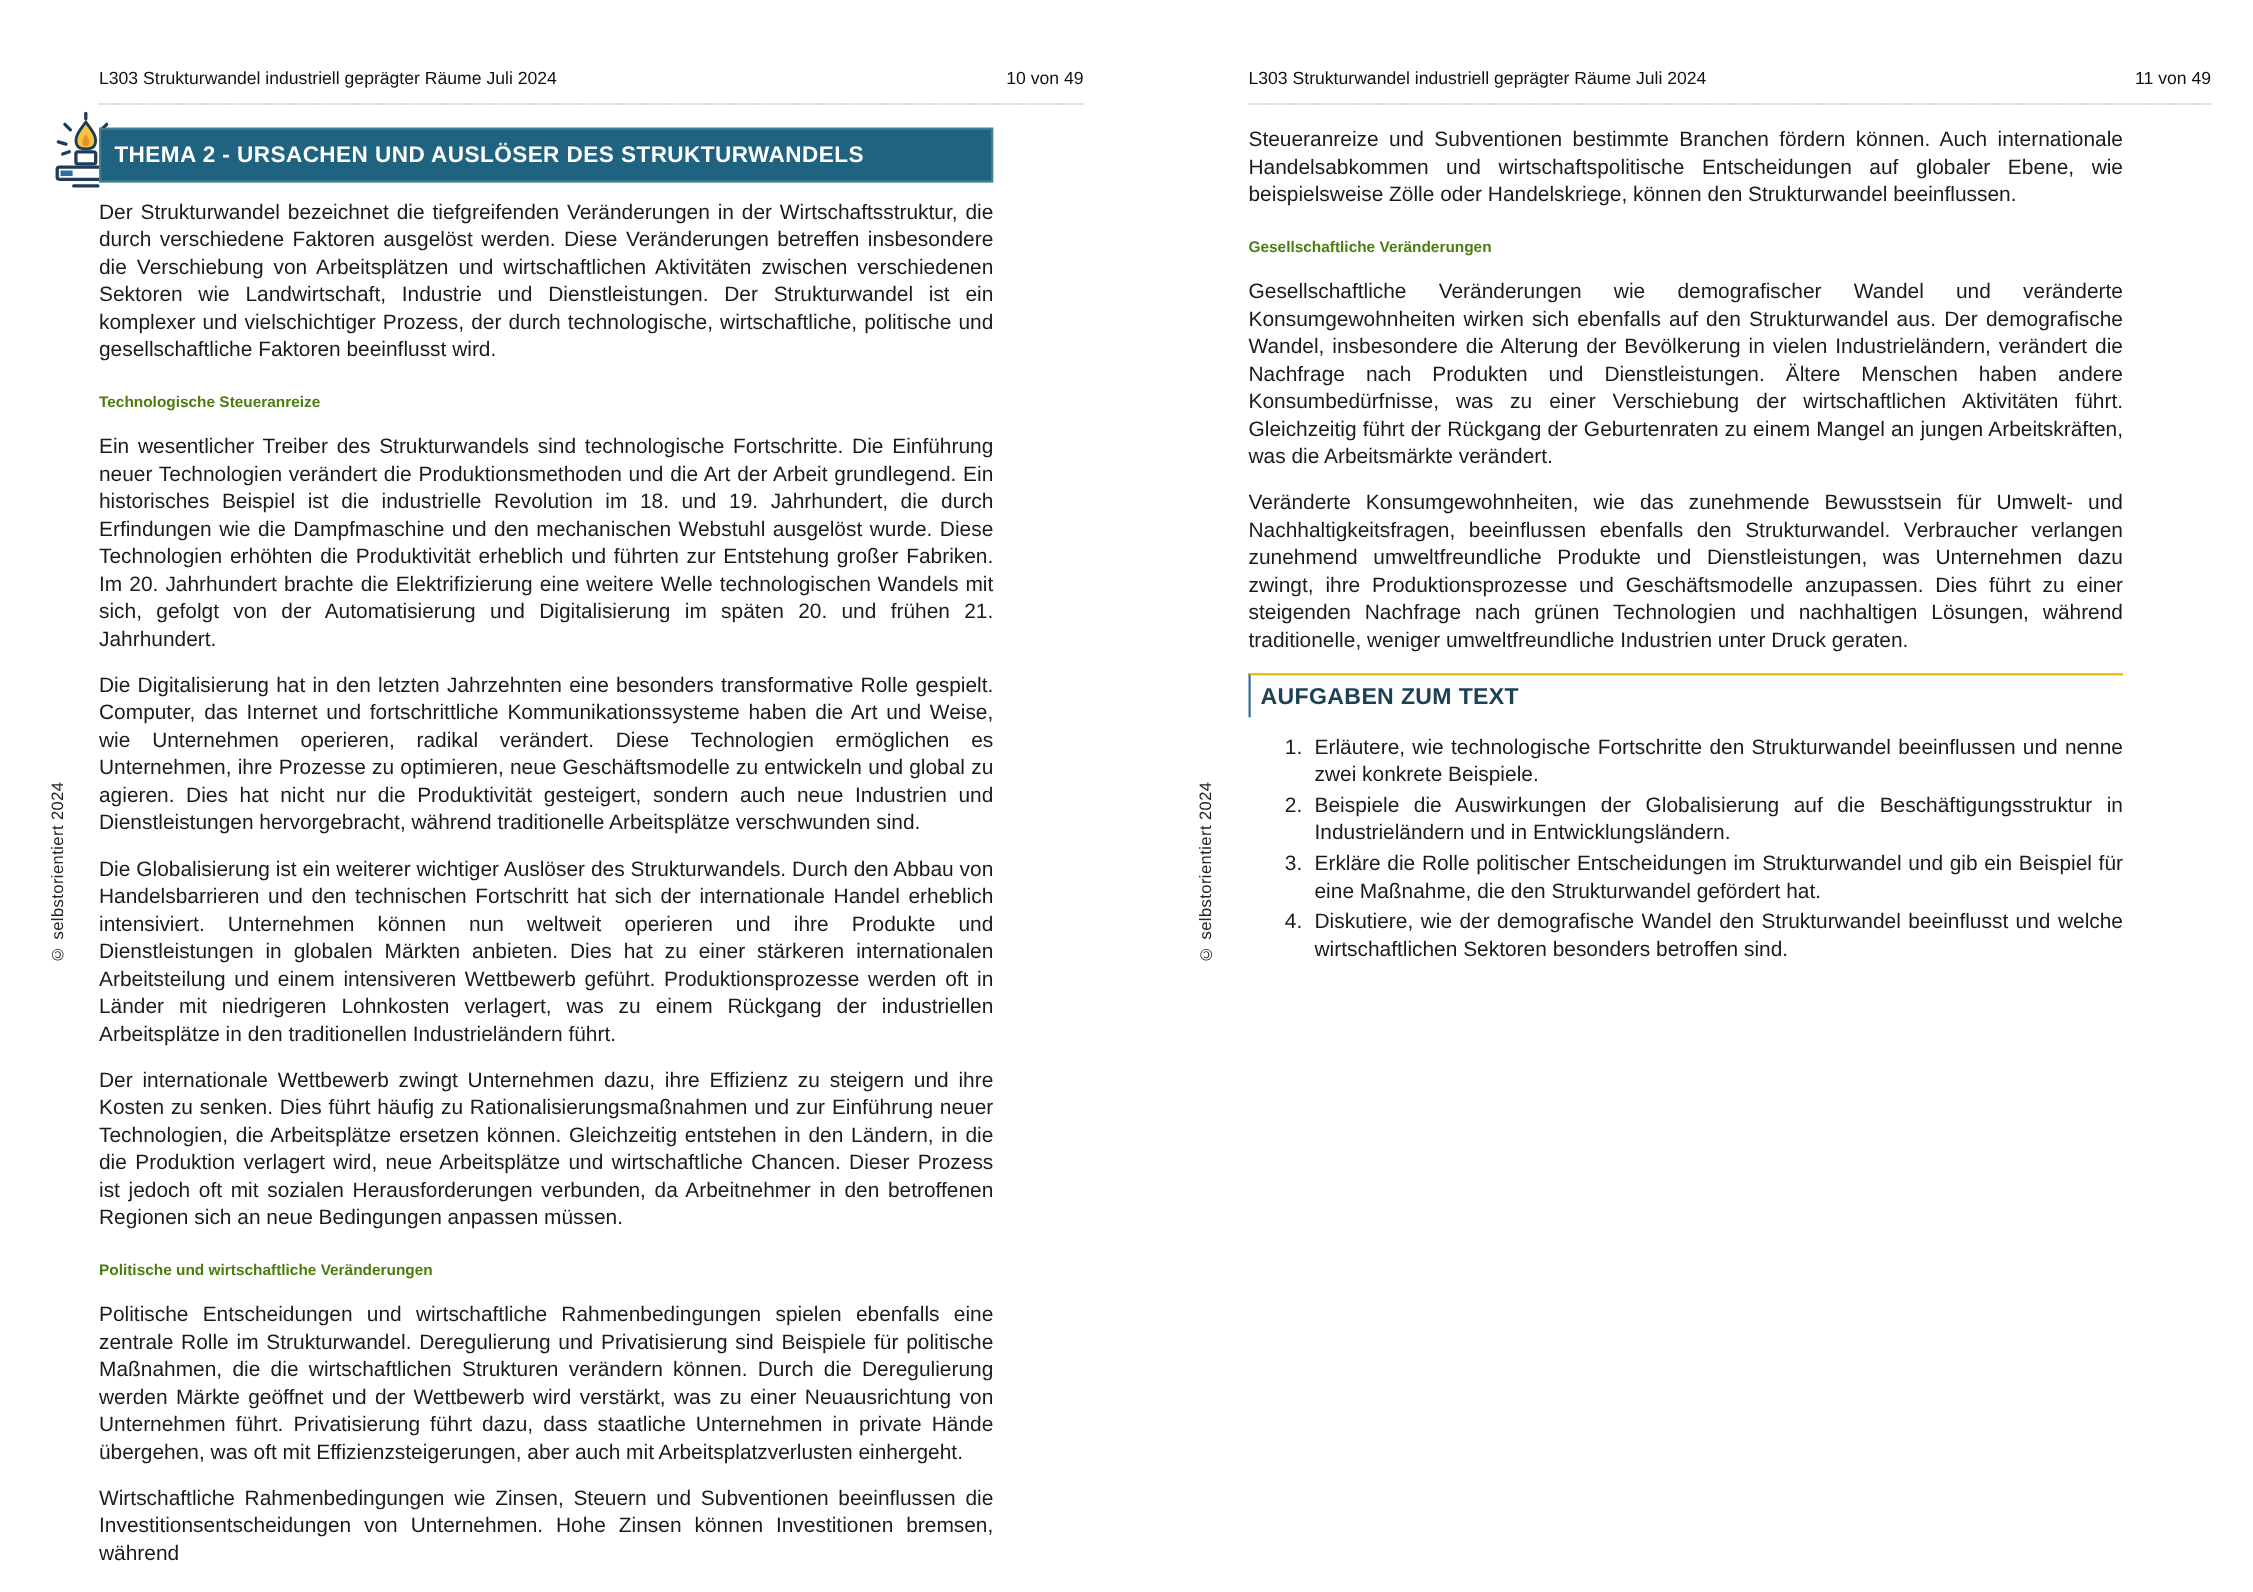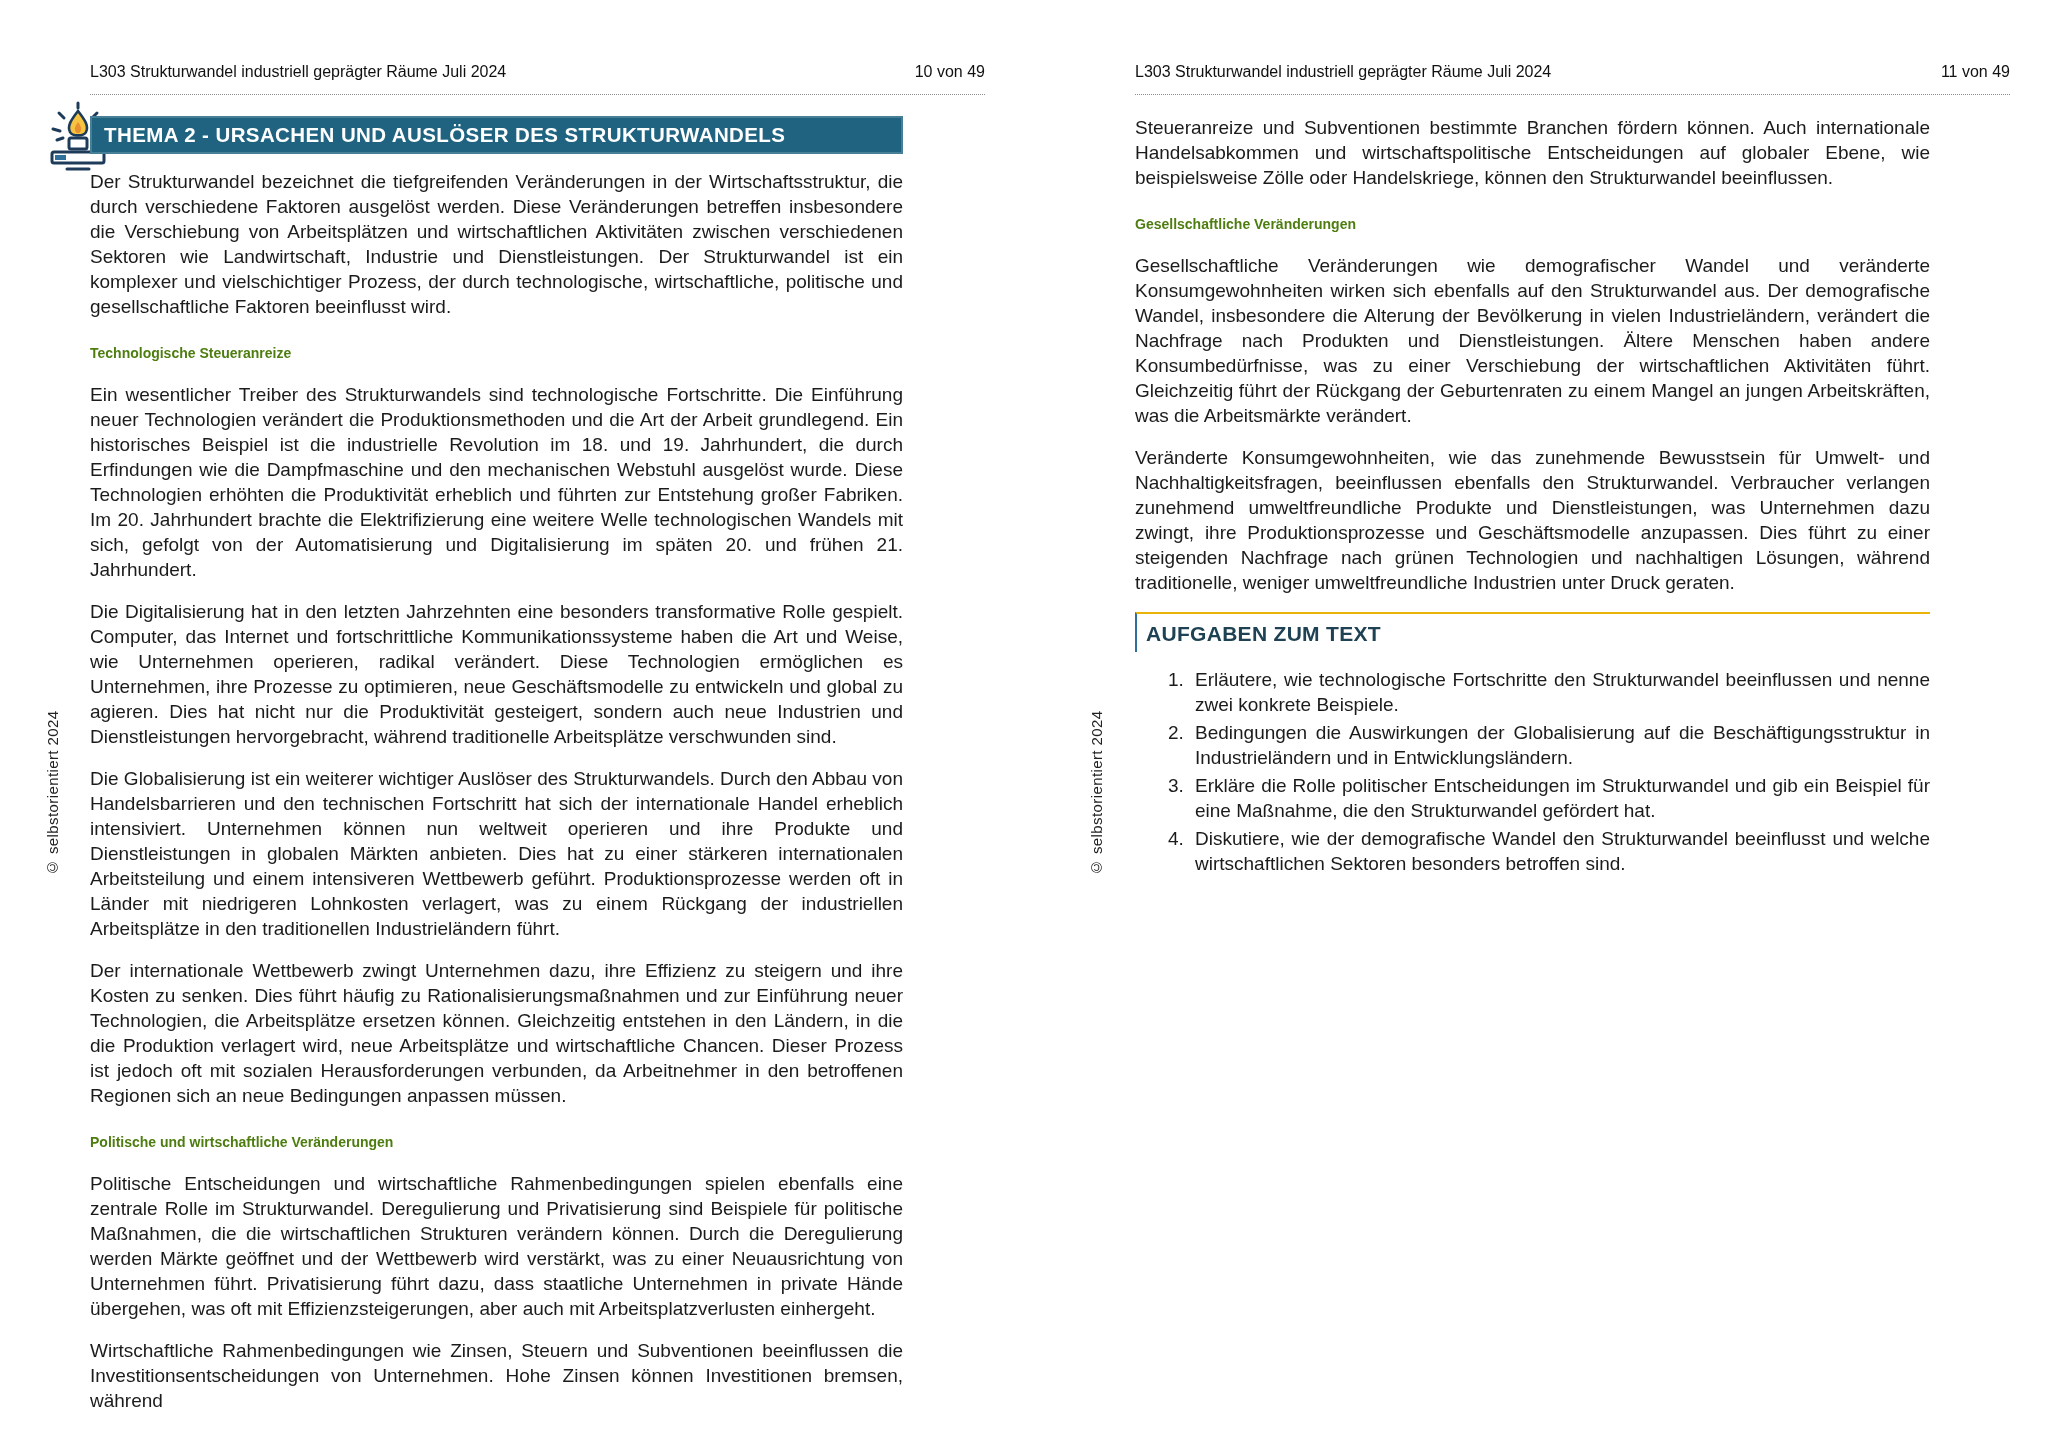--- a/index.html
+++ b/index.html
@@ -16,21 +16,21 @@
   .pghead{
     display:flex;justify-content:space-between;align-items:flex-end;
     font-size:16px;line-height:20px;color:#111;
     border-bottom:1px dotted #8f8f8f;padding-bottom:12px;
   }
   .pgnum{white-space:nowrap;}
   .bodywrap-left{width:813px;}
   .bodywrap-right{width:795px;}
   
   .topicbar{
-    margin-top:21px;height:38px;background:#1F6380;
+    margin-top:21px;height:50px;background:#1F6380;
     box-shadow:inset 0 0 0 2px rgba(255,255,255,0.18);
     display:flex;align-items:center;
   }
   .topicbar span{
     color:#ffffff;font-weight:bold;font-size:20.5px;letter-spacing:0.4px;
     padding-left:14px;white-space:nowrap;
   }
   
   .bodycol{margin-top:15px;font-size:19px;line-height:25px;}
   .bodycol p{margin:0 0 17px 0;text-align:justify;}
@@ -118,21 +118,21 @@
 
         <div class="tasksbox">
           <div class="taskshead">AUFGABEN ZUM TEXT</div>
           <ol class="tasklist">
             <li>
               <span class="num">1.</span>
               <span class="txt">Erläutere, wie technologische Fortschritte den Strukturwandel beeinflussen und nenne zwei konkrete Beispiele.</span>
             </li>
             <li>
               <span class="num">2.</span>
-              <span class="txt">Bedingungen die Auswirkungen der Globalisierung auf die Beschäftigungsstruktur in Industrieländern und in Entwicklungsländern.</span>
+              <span class="txt">Beispiele die Auswirkungen der Globalisierung auf die Beschäftigungsstruktur in Industrieländern und in Entwicklungsländern.</span>
             </li>
             <li>
               <span class="num">3.</span>
               <span class="txt">Erkläre die Rolle politischer Entscheidungen im Strukturwandel und gib ein Beispiel für eine Maßnahme, die den Strukturwandel gefördert hat.</span>
             </li>
             <li>
               <span class="num">4.</span>
               <span class="txt">Diskutiere, wie der demografische Wandel den Strukturwandel beeinflusst und welche wirtschaftlichen Sektoren besonders betroffen sind.</span>
             </li>
           </ol>

